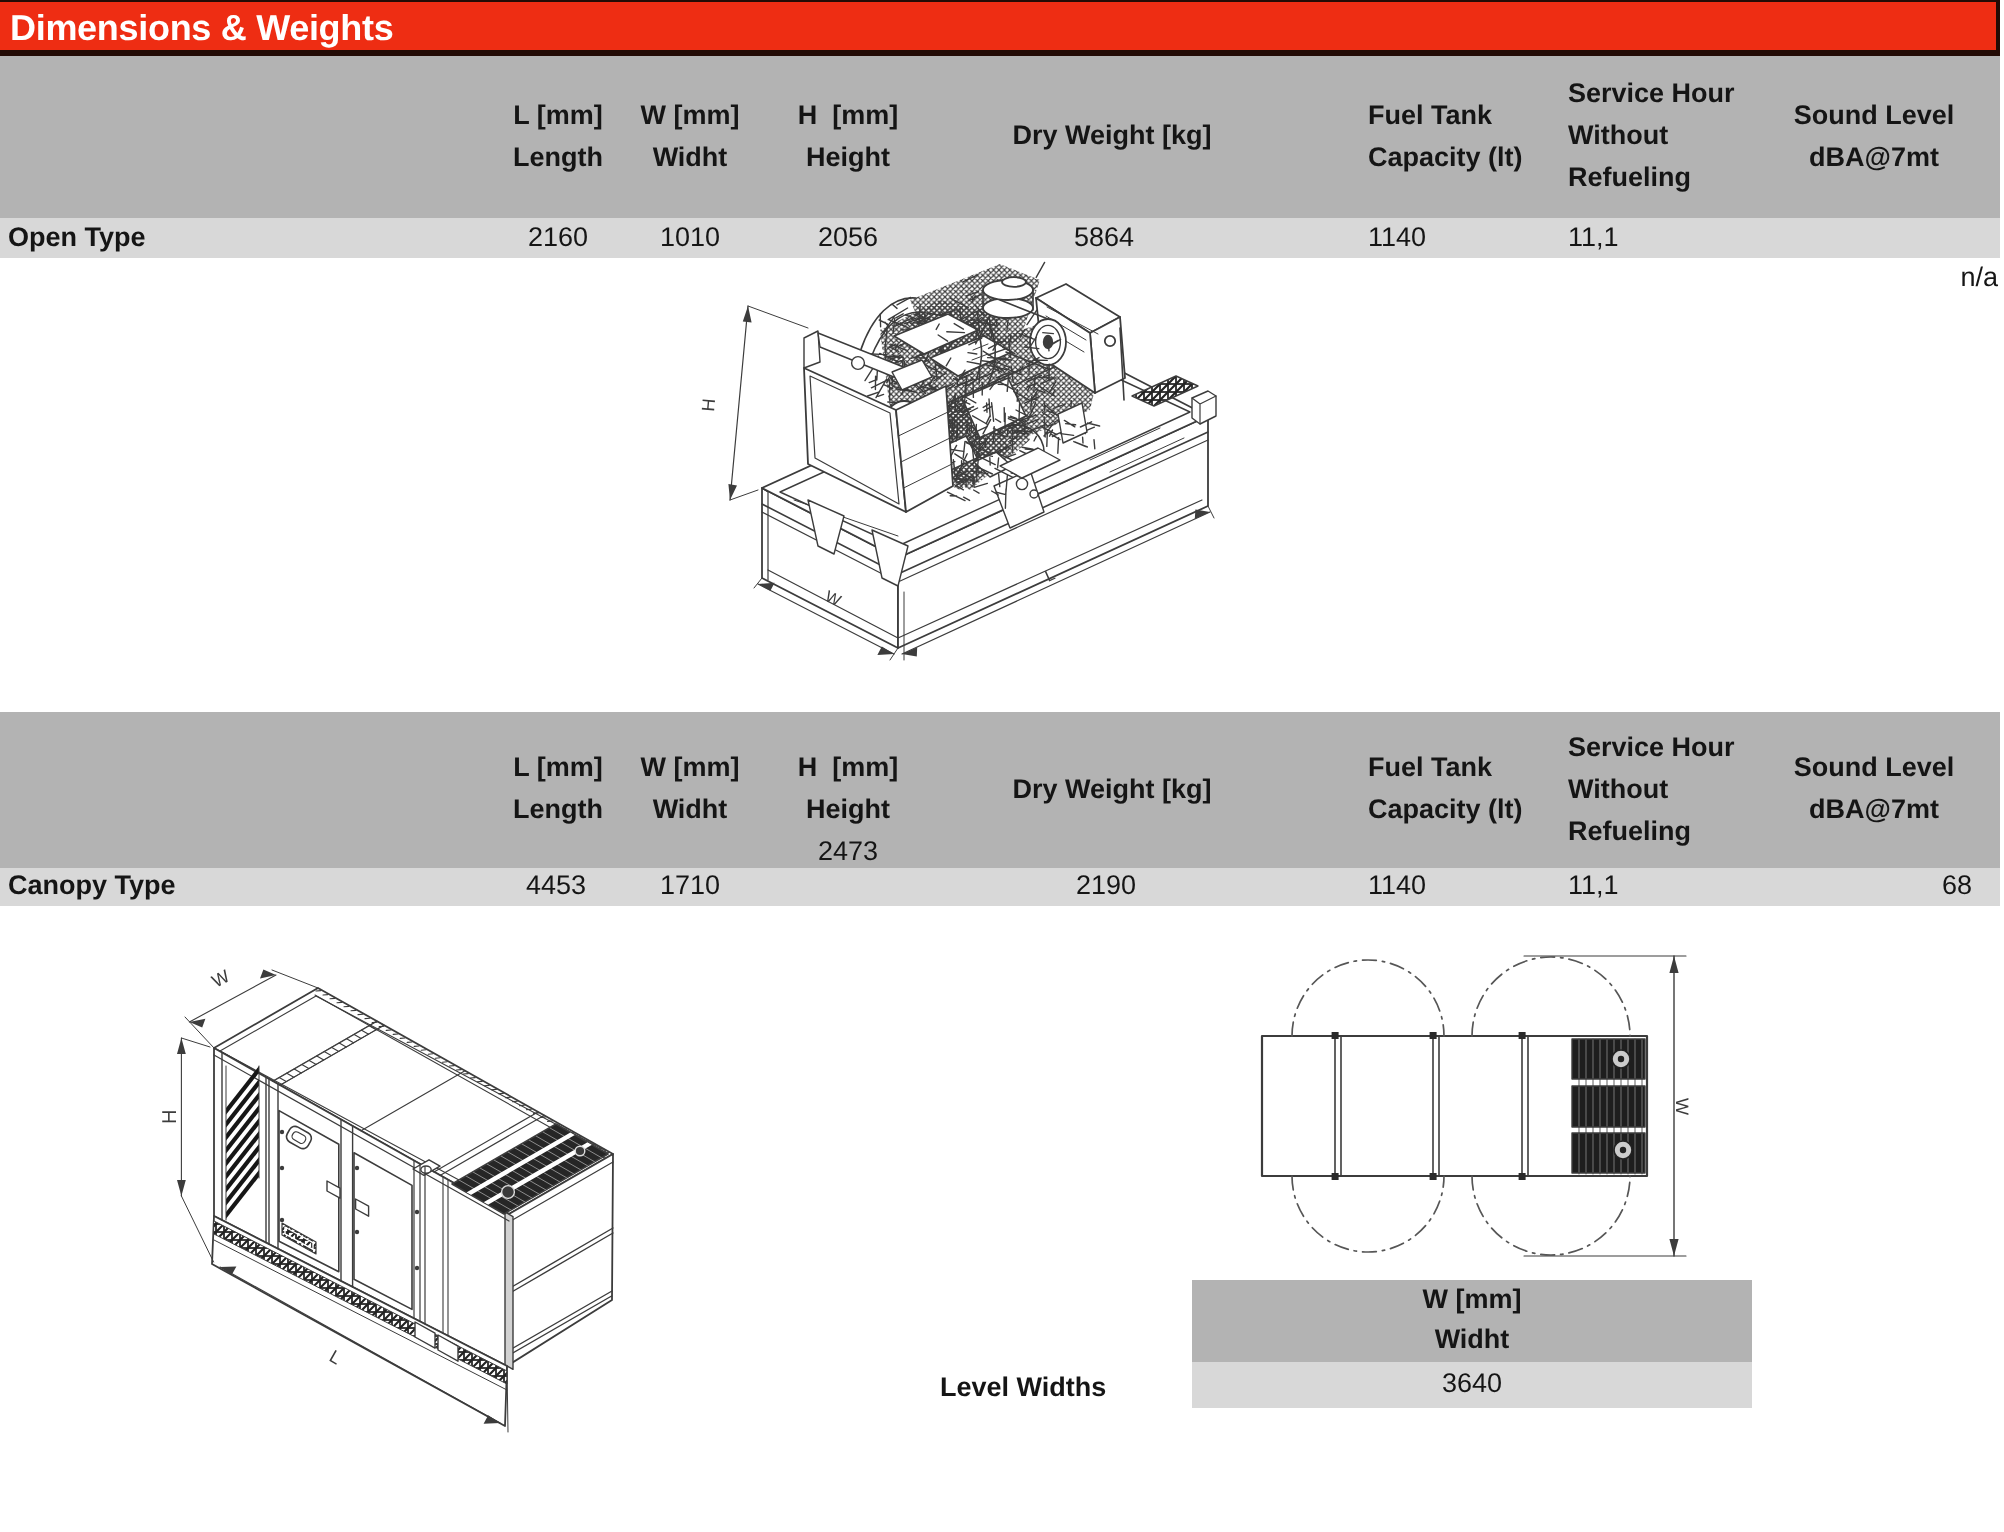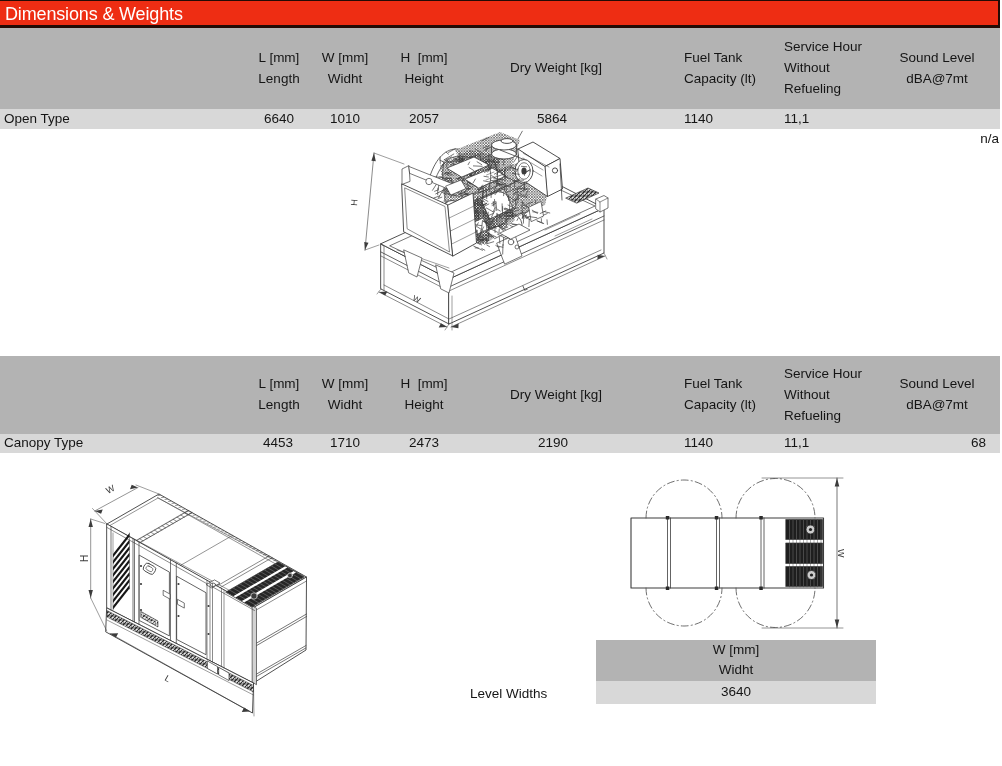--- a/index.html
+++ b/index.html
@@ -1,19 +1,19 @@
 <!DOCTYPE html>
 <html><head>
 <meta charset="utf-8">
 <style>
 html,body{margin:0;padding:0;}
 body{width:1002px;height:766px;position:relative;background:#fff;font-family:"Liberation Sans",sans-serif;overflow:hidden;}
 .abs{position:absolute;}
 .t{position:absolute;white-space:nowrap;color:#151515;font-size:13.5px;line-height:16px;}
-.b{font-weight:normal;}
+.b{font-weight:bold;}
 svg text{font-family:"Liberation Sans",sans-serif;}
 .cx{transform:translateX(-50%);}
 </style>
 </head>
 <body>
 
 <div class="abs" style="left:0;top:0;width:1000px;height:28px;background:#230b05;"></div>
 <div class="abs" style="left:0;top:1px;width:998px;height:24px;background:#ee2d13;"></div>
 <div class="t b" style="left:5px;top:6px;font-size:18px;letter-spacing:-0.15px;color:#fff;">Dimensions &amp; Weights</div>
 
@@ -29,23 +29,23 @@
 <div class="t b cx" style="left:556px;top:60px;">Dry Weight [kg]</div>
 <div class="t b" style="left:684px;top:50px;">Fuel Tank</div>
 <div class="t b" style="left:684px;top:71px;">Capacity (lt)</div>
 <div class="t b" style="left:784px;top:39px;">Service Hour</div>
 <div class="t b" style="left:784px;top:60px;">Without</div>
 <div class="t b" style="left:784px;top:81px;">Refueling</div>
 <div class="t b cx" style="left:937px;top:50px;">Sound Level</div>
 <div class="t b cx" style="left:937px;top:71px;">dBA@7mt</div>
 
 <div class="t b" style="left:4px;top:111px;text-align:right;">Open Type</div>
-<div class="t cx" style="left:279px;top:111px;">6640</div>
+<div class="t cx" style="left:279px;top:111px;">2160</div>
 <div class="t cx" style="left:345px;top:111px;">1010</div>
-<div class="t cx" style="left:424px;top:111px;">2057</div>
+<div class="t cx" style="left:424px;top:111px;">2056</div>
 <div class="t cx" style="left:552px;top:111px;">5864</div>
 <div class="t" style="left:684px;top:111px;">1140</div>
 <div class="t" style="left:784px;top:111px;">11,1</div>
 <div class="t" style="right:3px;top:111px;margin-top:20px;">n/a</div>
 
 <div class="abs" style="left:0;top:356px;width:1000px;height:78px;background:#b3b3b3;"></div>
 <div class="abs" style="left:0;top:434px;width:1000px;height:19px;background:#d8d8d8;"></div>
 
 <div class="t b cx" style="left:279px;top:376px;">L [mm]</div>
 <div class="t b cx" style="left:279px;top:397px;">Length</div>
@@ -58,21 +58,21 @@
 <div class="t b" style="left:684px;top:397px;">Capacity (lt)</div>
 <div class="t b" style="left:784px;top:366px;">Service Hour</div>
 <div class="t b" style="left:784px;top:387px;">Without</div>
 <div class="t b" style="left:784px;top:408px;">Refueling</div>
 <div class="t b cx" style="left:937px;top:376px;">Sound Level</div>
 <div class="t b cx" style="left:937px;top:397px;">dBA@7mt</div>
 
 <div class="t b" style="left:4px;top:435px;">Canopy Type</div>
 <div class="t cx" style="left:278px;top:435px;">4453</div>
 <div class="t cx" style="left:345px;top:435px;">1710</div>
-<div class="t cx" style="left:424px;top:435px;">2473</div>
+<div class="t cx" style="left:424px;top:418px;">2473</div>
 <div class="t cx" style="left:553px;top:435px;">2190</div>
 <div class="t" style="left:684px;top:435px;">1140</div>
 <div class="t" style="left:784px;top:435px;">11,1</div>
 <div class="t" style="left:971px;top:435px;">68</div>
 
 <div class="abs" style="left:596px;top:640px;width:280px;height:41px;background:#b3b3b3;"></div>
 <div class="abs" style="left:596px;top:681px;width:280px;height:23px;background:#d8d8d8;"></div>
 <div class="t b cx" style="left:736px;top:642px;">W [mm]</div>
 <div class="t b cx" style="left:736px;top:662px;">Widht</div>
 <div class="t cx" style="left:736px;top:684px;">3640</div>

